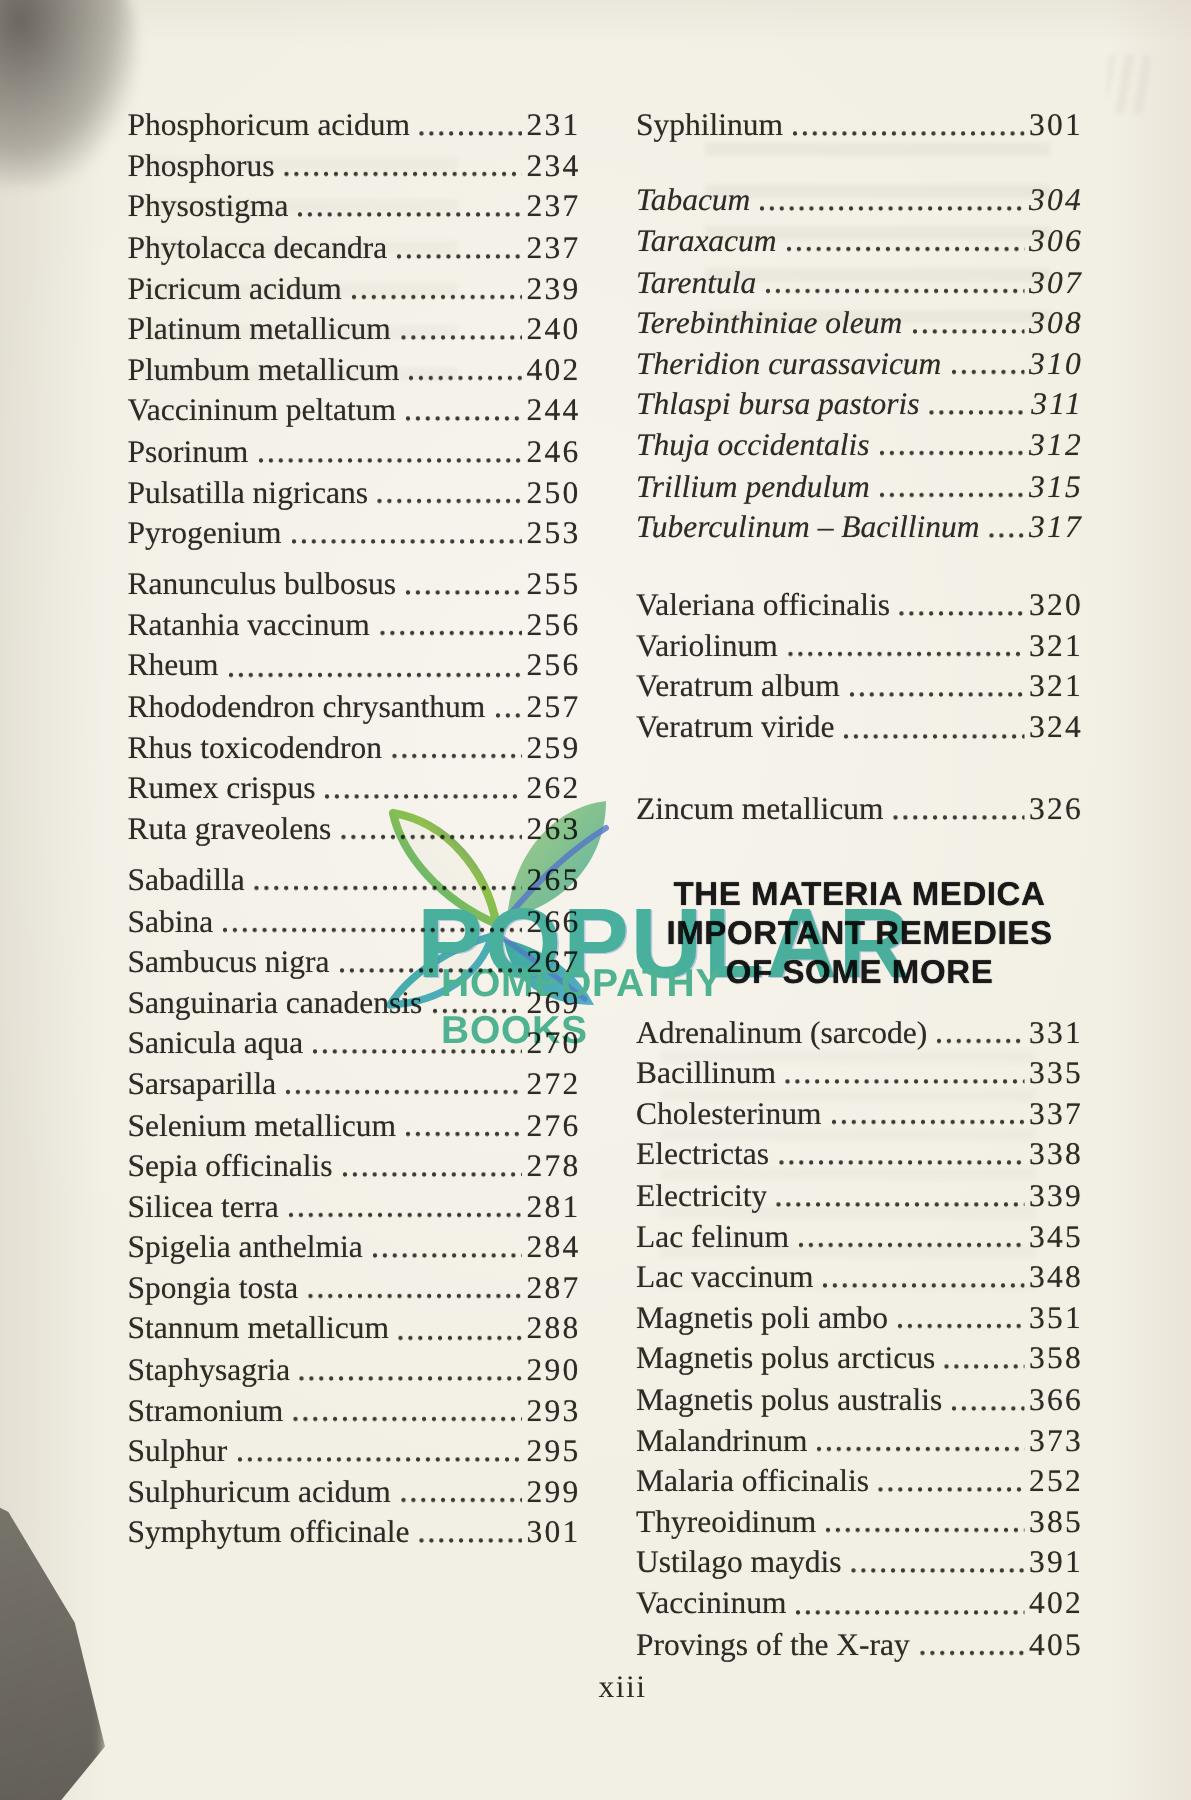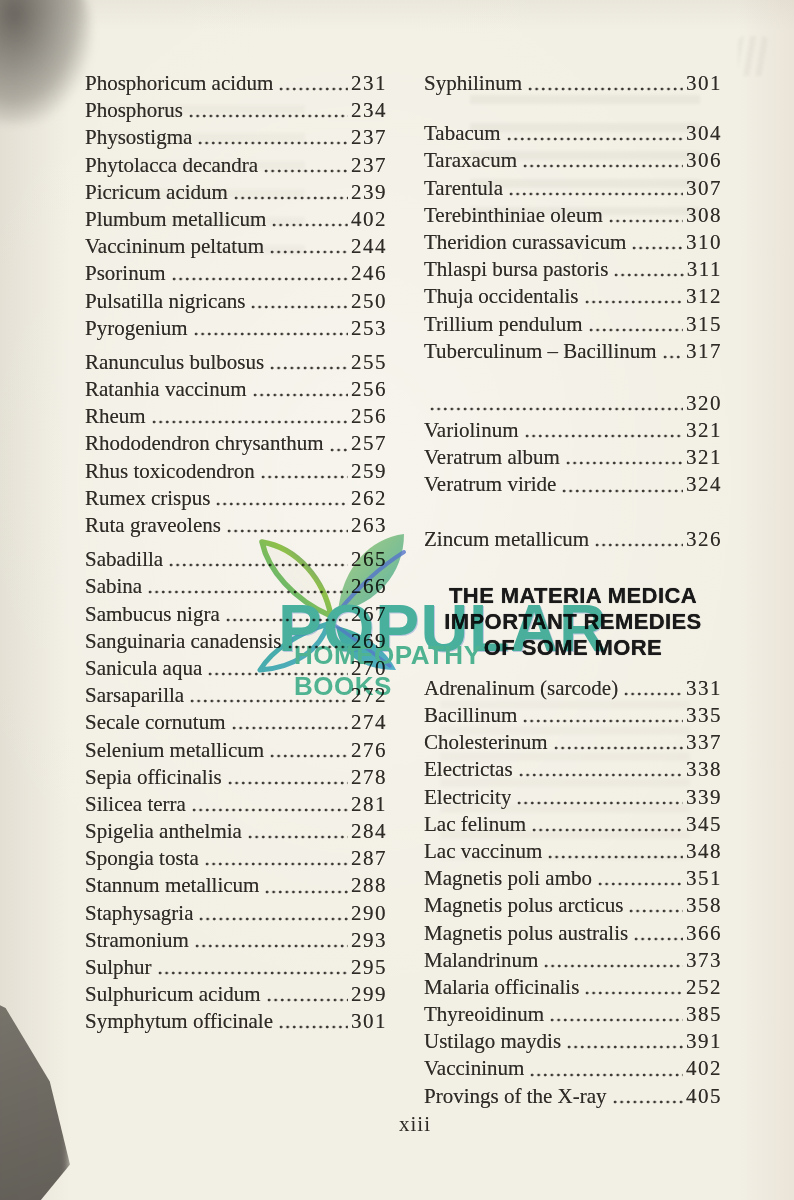--- a/index.html
+++ b/index.html
@@ -38,21 +38,21 @@
   .ghost-lines-2{left:95px;top:105px;width:210px;height:150px;opacity:.05;
     background:repeating-linear-gradient(#8a8478 0 9px,transparent 9px 28px);}
   .ghost-lines-3{left:440px;top:700px;width:250px;height:160px;opacity:.045;
     background:repeating-linear-gradient(#8a8478 0 9px,transparent 9px 26px);}
   
   .col{position:absolute;top:70px;}
   .col-left{left:85px;width:302px;}
   .col-right{left:424px;width:298px;}
   .group{margin:0;}
   .col-left .group + .group{margin-top:7px;}
-  .col-right .g2{margin-top:23px;}
+  .col-right .g2{margin-top:23px;font-style:italic;}
   .col-right .g3{margin-top:25px;}
   .col-right .g4{margin-top:27px;}
   .toc-row{
     display:flex;align-items:baseline;line-height:27.2px;height:27.2px;
     font-size:21px;color:#2e2b27;white-space:nowrap;
     text-shadow:0 0 .5px rgba(46,43,39,.55);
   }
   .entry-name{flex:0 1 auto;overflow:hidden;}
   .dots{
     flex:1 1 6px;height:7px;margin:0 3px 0 6px;min-width:6px;
@@ -129,20 +129,25 @@
           <span class="dots"></span>
           <span class="entry-page">237</span>
         </div>
 
         <div class="toc-row">
           <span class="entry-name">Picricum acidum</span>
           <span class="dots"></span>
           <span class="entry-page">239</span>
         </div>
 
+        <div class="toc-row">
+          <span class="entry-name">Platinum metallicum</span>
+          <span class="dots"></span>
+          <span class="entry-page">240</span>
+        </div>
 
         <div class="toc-row">
           <span class="entry-name">Plumbum metallicum</span>
           <span class="dots"></span>
           <span class="entry-page">402</span>
         </div>
 
         <div class="toc-row">
           <span class="entry-name">Vaccininum peltatum</span>
           <span class="dots"></span>
@@ -242,25 +247,20 @@
           <span class="dots"></span>
           <span class="entry-page">270</span>
         </div>
 
         <div class="toc-row">
           <span class="entry-name">Sarsaparilla</span>
           <span class="dots"></span>
           <span class="entry-page">272</span>
         </div>
 
-        <div class="toc-row">
-          <span class="entry-name">Secale cornutum</span>
-          <span class="dots"></span>
-          <span class="entry-page">274</span>
-        </div>
 
         <div class="toc-row">
           <span class="entry-name">Selenium metallicum</span>
           <span class="dots"></span>
           <span class="entry-page">276</span>
         </div>
 
         <div class="toc-row">
           <span class="entry-name">Sepia officinalis</span>
           <span class="dots"></span>
@@ -384,20 +384,21 @@
 
         <div class="toc-row">
           <span class="entry-name">Tuberculinum – Bacillinum</span>
           <span class="dots"></span>
           <span class="entry-page">317</span>
         </div>
       </div>
     <div class="group g3">
 
         <div class="toc-row">
+          <span class="entry-name">Valeriana officinalis</span>
           <span class="dots"></span>
           <span class="entry-page">320</span>
         </div>
 
         <div class="toc-row">
           <span class="entry-name">Variolinum</span>
           <span class="dots"></span>
           <span class="entry-page">321</span>
         </div>
 

